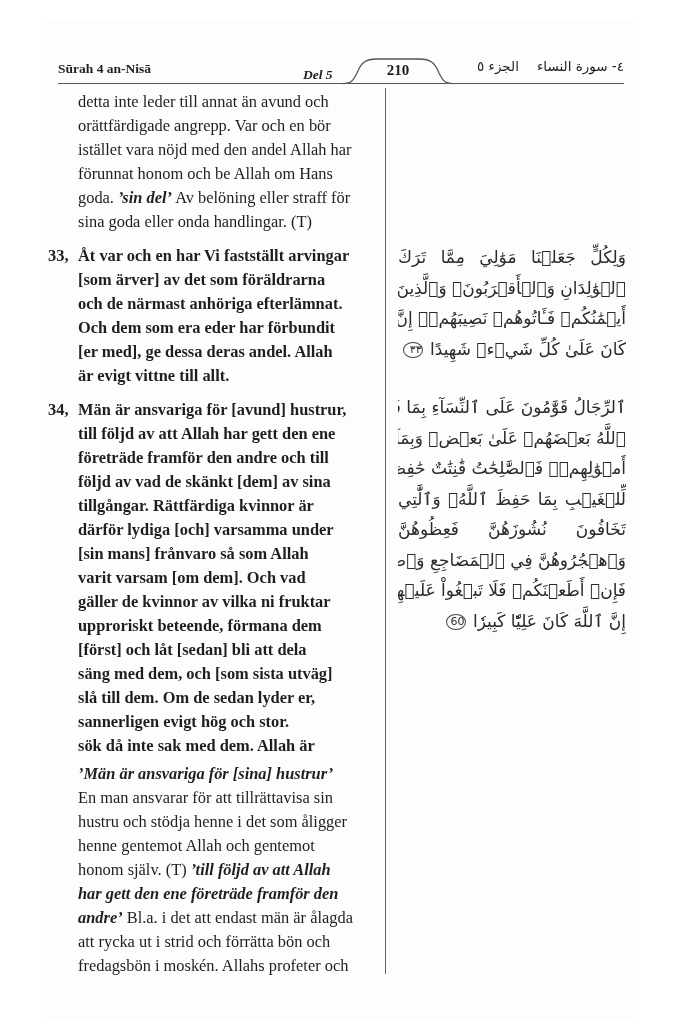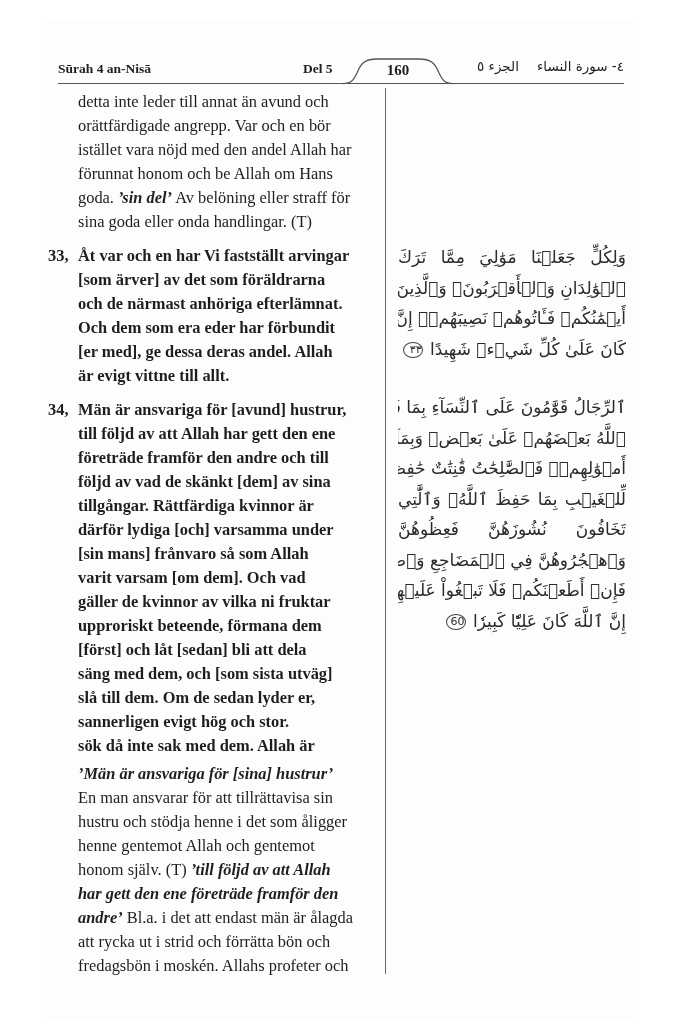--- a/index.html
+++ b/index.html
@@ -42,23 +42,24 @@
     .hdr-surah-latin {
       position: absolute;
       left: 0;
       top: 6px;
       font-size: 13.5px;
       font-weight: bold;
     }
     .hdr-part-latin {
       position: absolute;
       left: 245px;
-      top: 6px;
-      font-size: 13.5px;
-      font-weight: bold;
+      top: 12px;
+      font-size: 13.5px;
+      font-weight: bold;
+      font-style: italic;
     }
     .hdr-tab {
       position: absolute;
       left: 285px;
       top: 0;
       width: 110px;
       height: 30px;
     }
     .hdr-tab svg {
       position: absolute;
@@ -171,21 +172,21 @@
 
 <div class="page"></div>
 
 <div class="header">
   <span class="hdr-surah-latin">Sūrah 4 an-Nisā</span>
   <span class="hdr-part-latin">Del 5</span>
   <div class="hdr-tab">
     <svg width="110" height="30" viewBox="0 0 110 30">
       <path d="M0 28.6 C 8 28.6, 10 26, 14 18 C 18 8, 22 4, 34 4 L 76 4 C 88 4, 92 8, 96 18 C 100 26, 102 28.6, 110 28.6" fill="#fdfdfc" stroke="#555" stroke-width="1.3"></path>
     </svg>
-    <span class="hdr-page-num">160</span>
+    <span class="hdr-page-num">210</span>
   </div>
   <span class="hdr-part-arabic">الجزء ٥</span>
   <span class="hdr-surah-arabic">٤- سورة النساء</span>
   <div class="header-rule"></div>
 </div>
 
 <div class="divider"></div>
 
 <div class="sv-col">
   <div class="comment">

